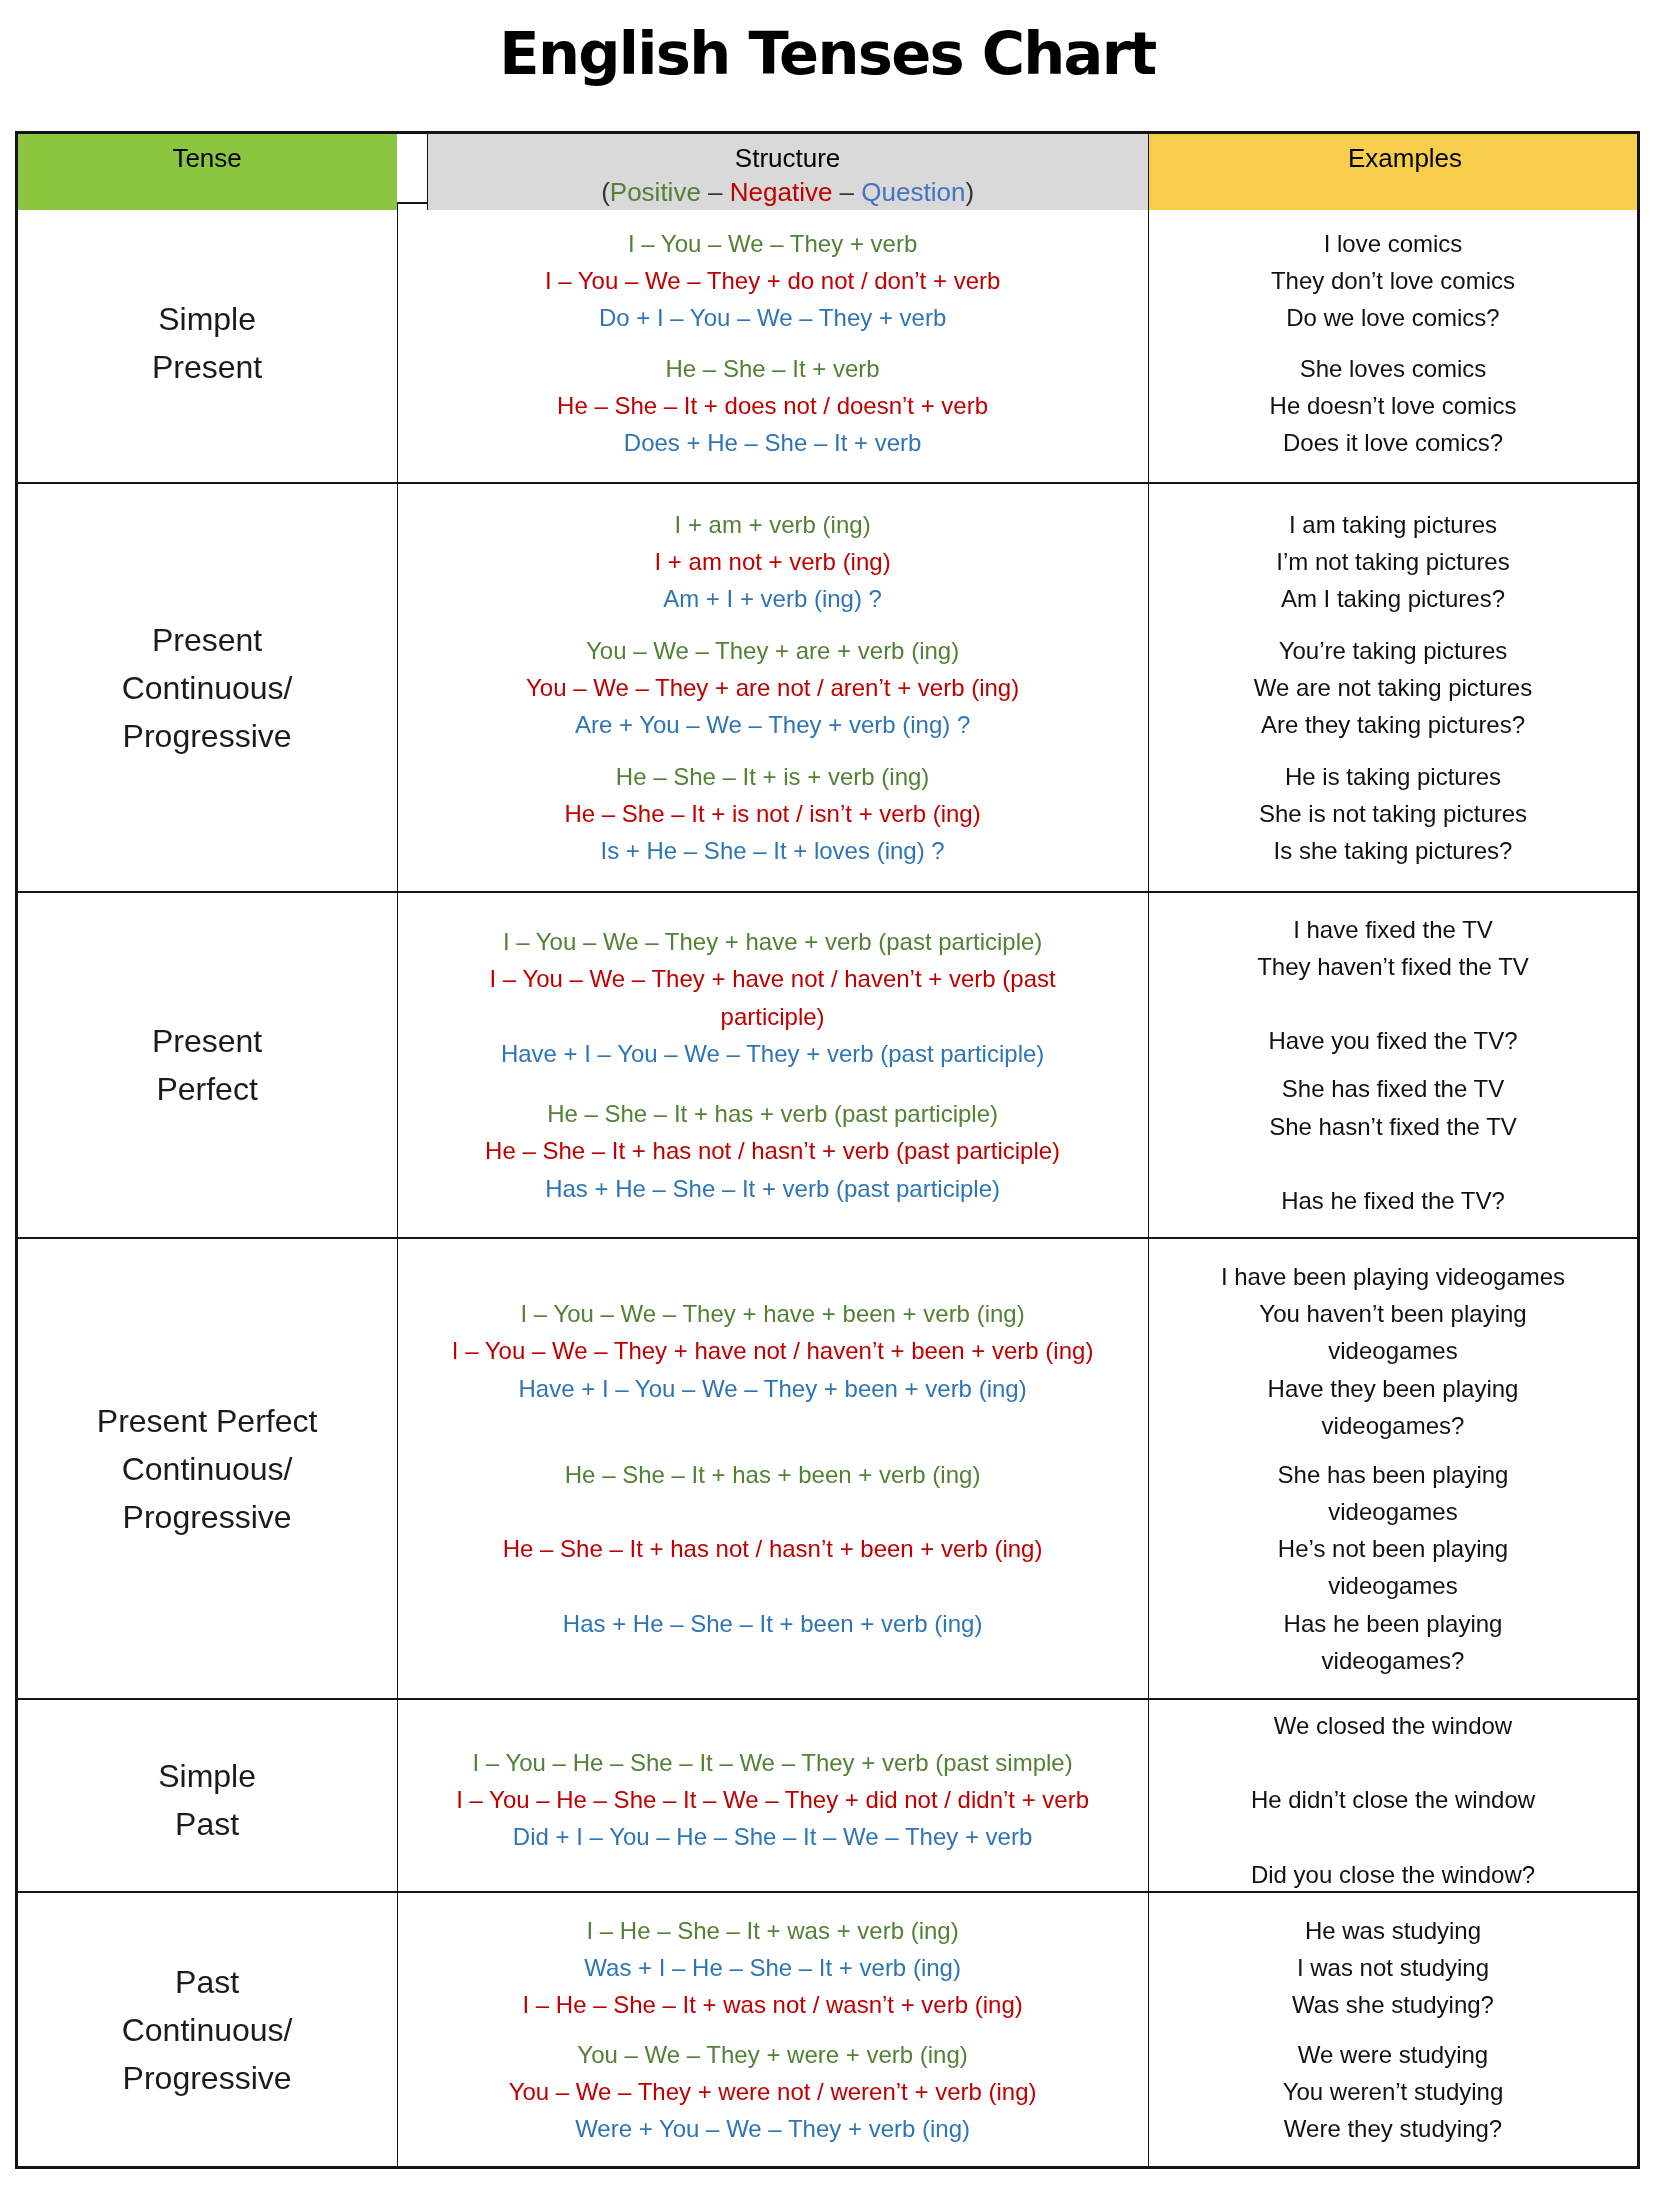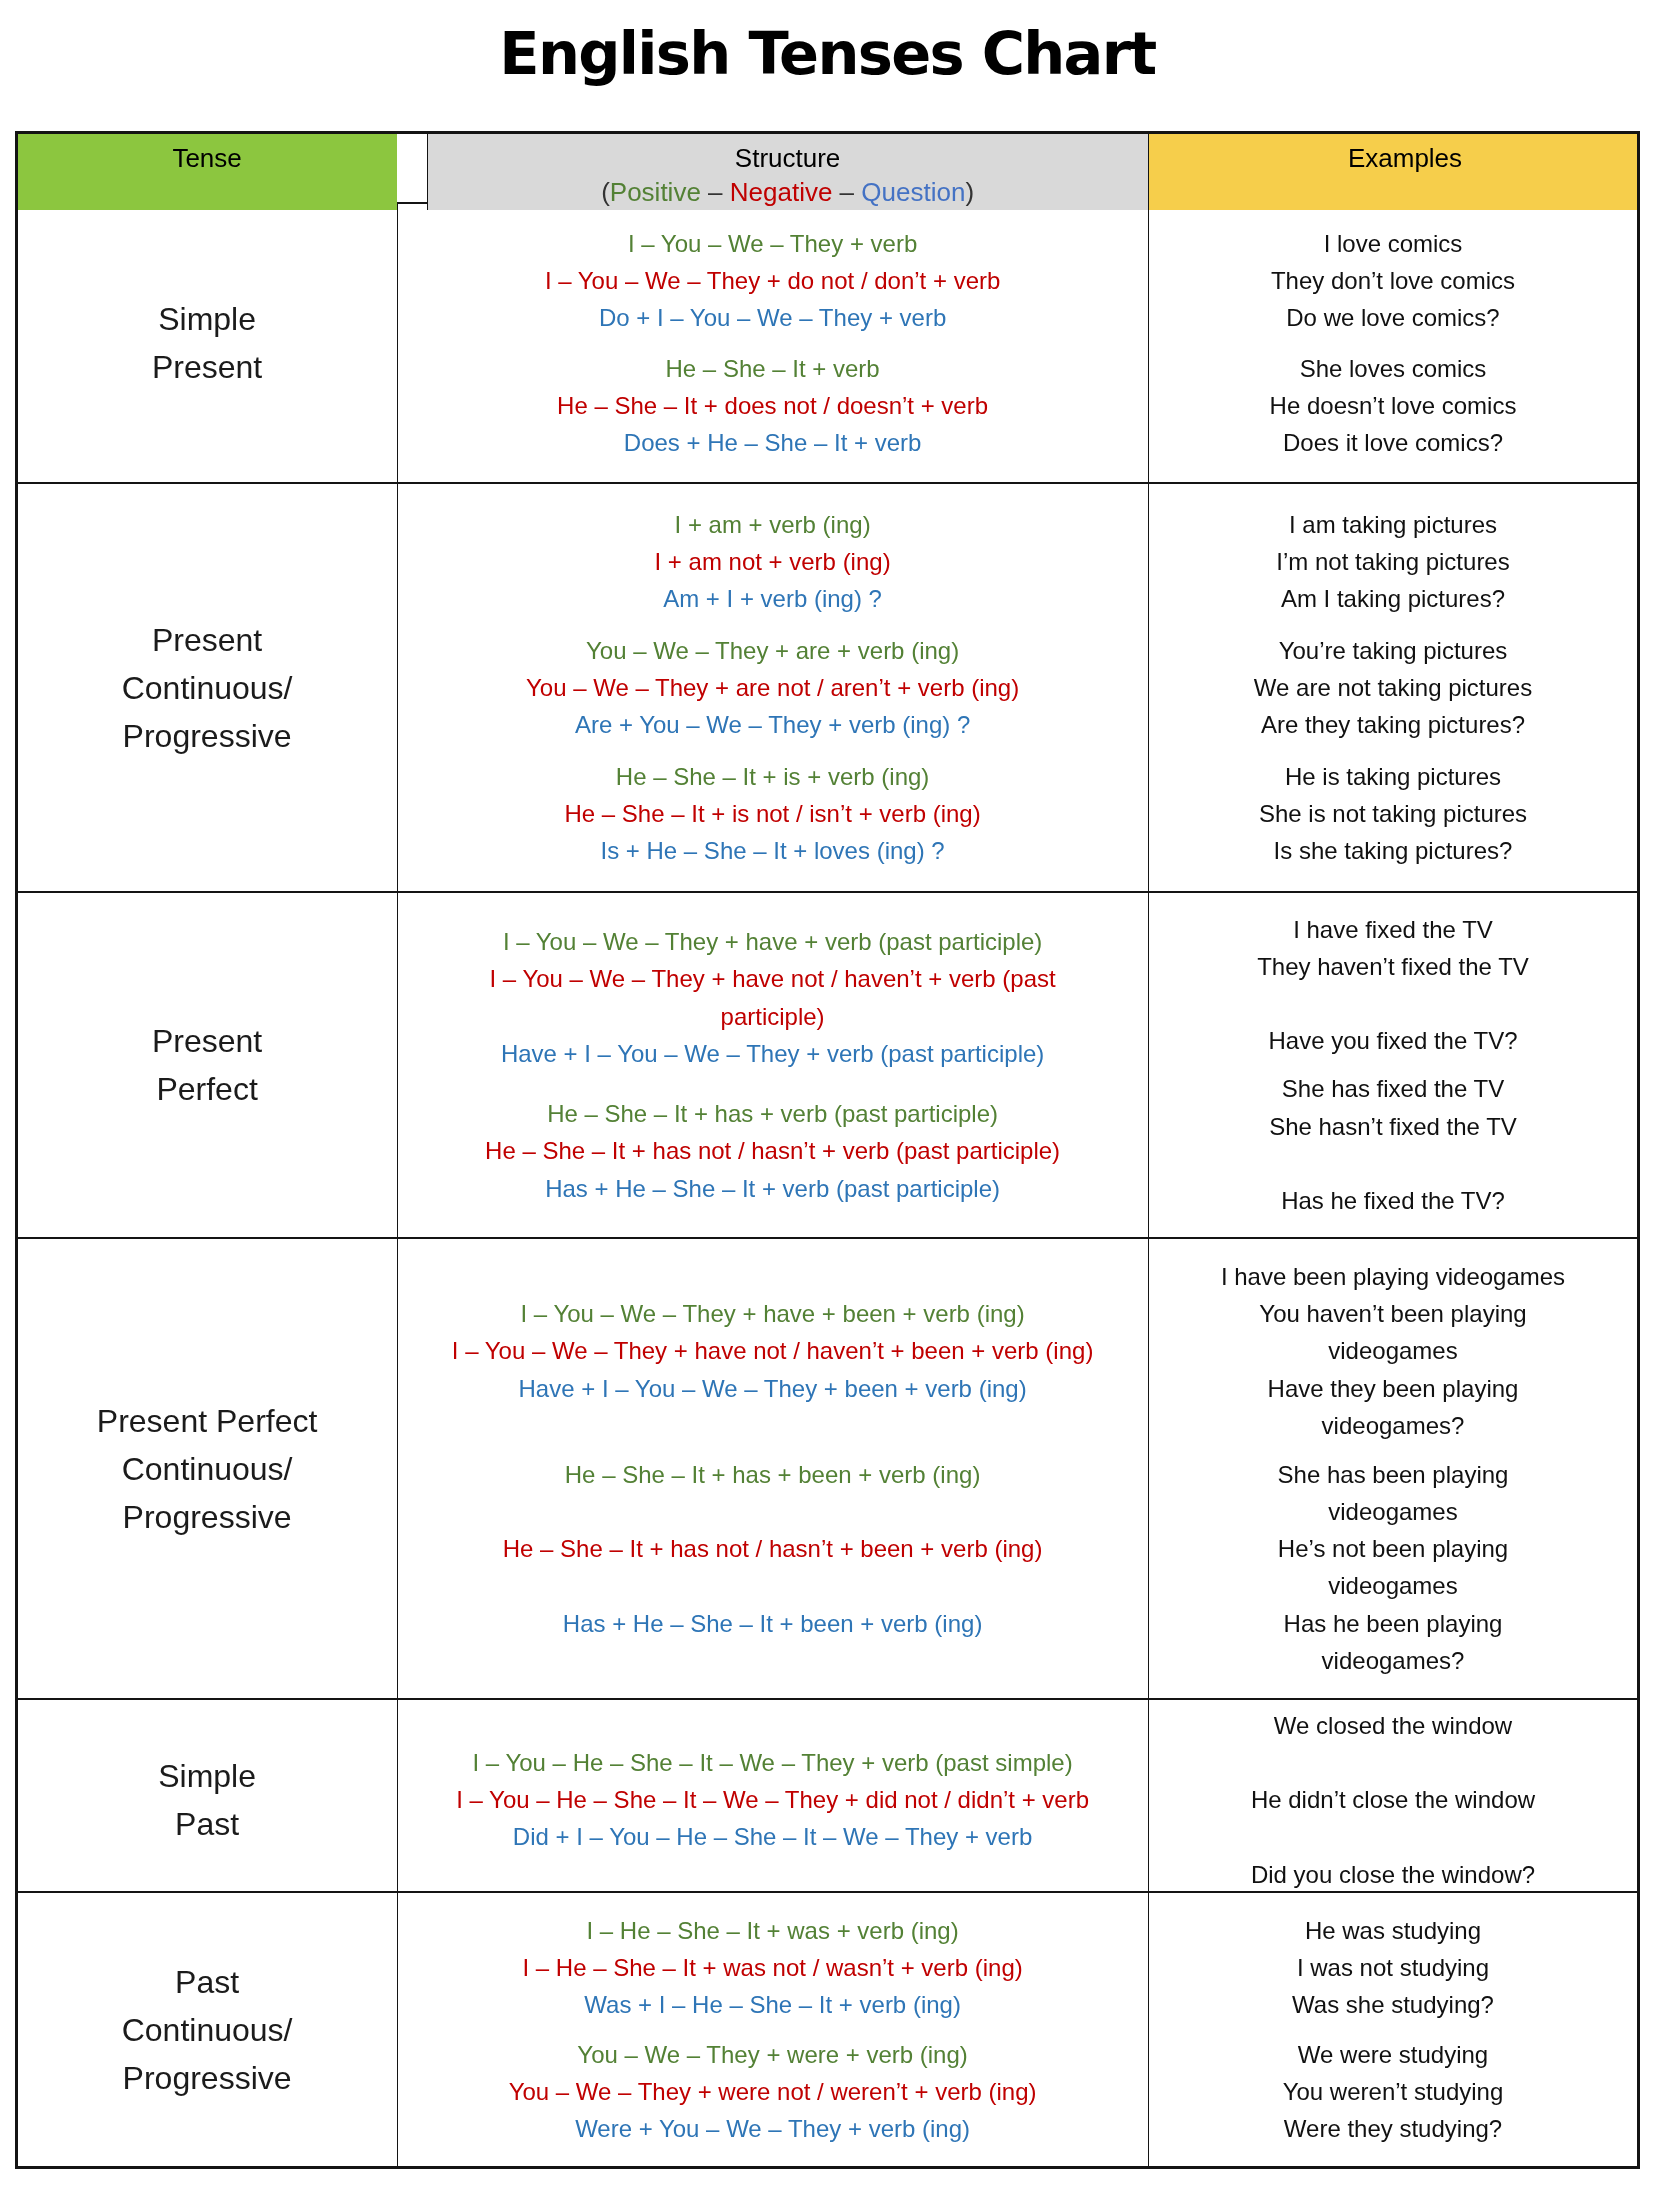--- a/index.html
+++ b/index.html
@@ -256,22 +256,22 @@
       <div class="cell tense-cell">
         <div class="group">
           <div class="tense-line">Past</div>
           <div class="tense-line">Continuous/</div>
           <div class="tense-line">Progressive</div>
         </div>
       </div>
       <div class="cell structure-cell">
         <div class="group">
           <div class="line positive">I – He – She – It + was + verb (ing)</div>
+          <div class="line question">Was + I – He – She – It + verb (ing)</div>
           <div class="line negative">I – He – She – It + was not / wasn’t + verb (ing)</div>
-          <div class="line question">Was + I – He – She – It + verb (ing)</div>
         </div>
         <div class="group">
           <div class="line positive">You – We – They + were + verb (ing)</div>
           <div class="line negative">You – We – They + were not / weren’t + verb (ing)</div>
           <div class="line question">Were + You – We – They + verb (ing)</div>
         </div>
       </div>
       <div class="cell examples-cell">
         <div class="group">
           <div class="line example">He was studying</div>

